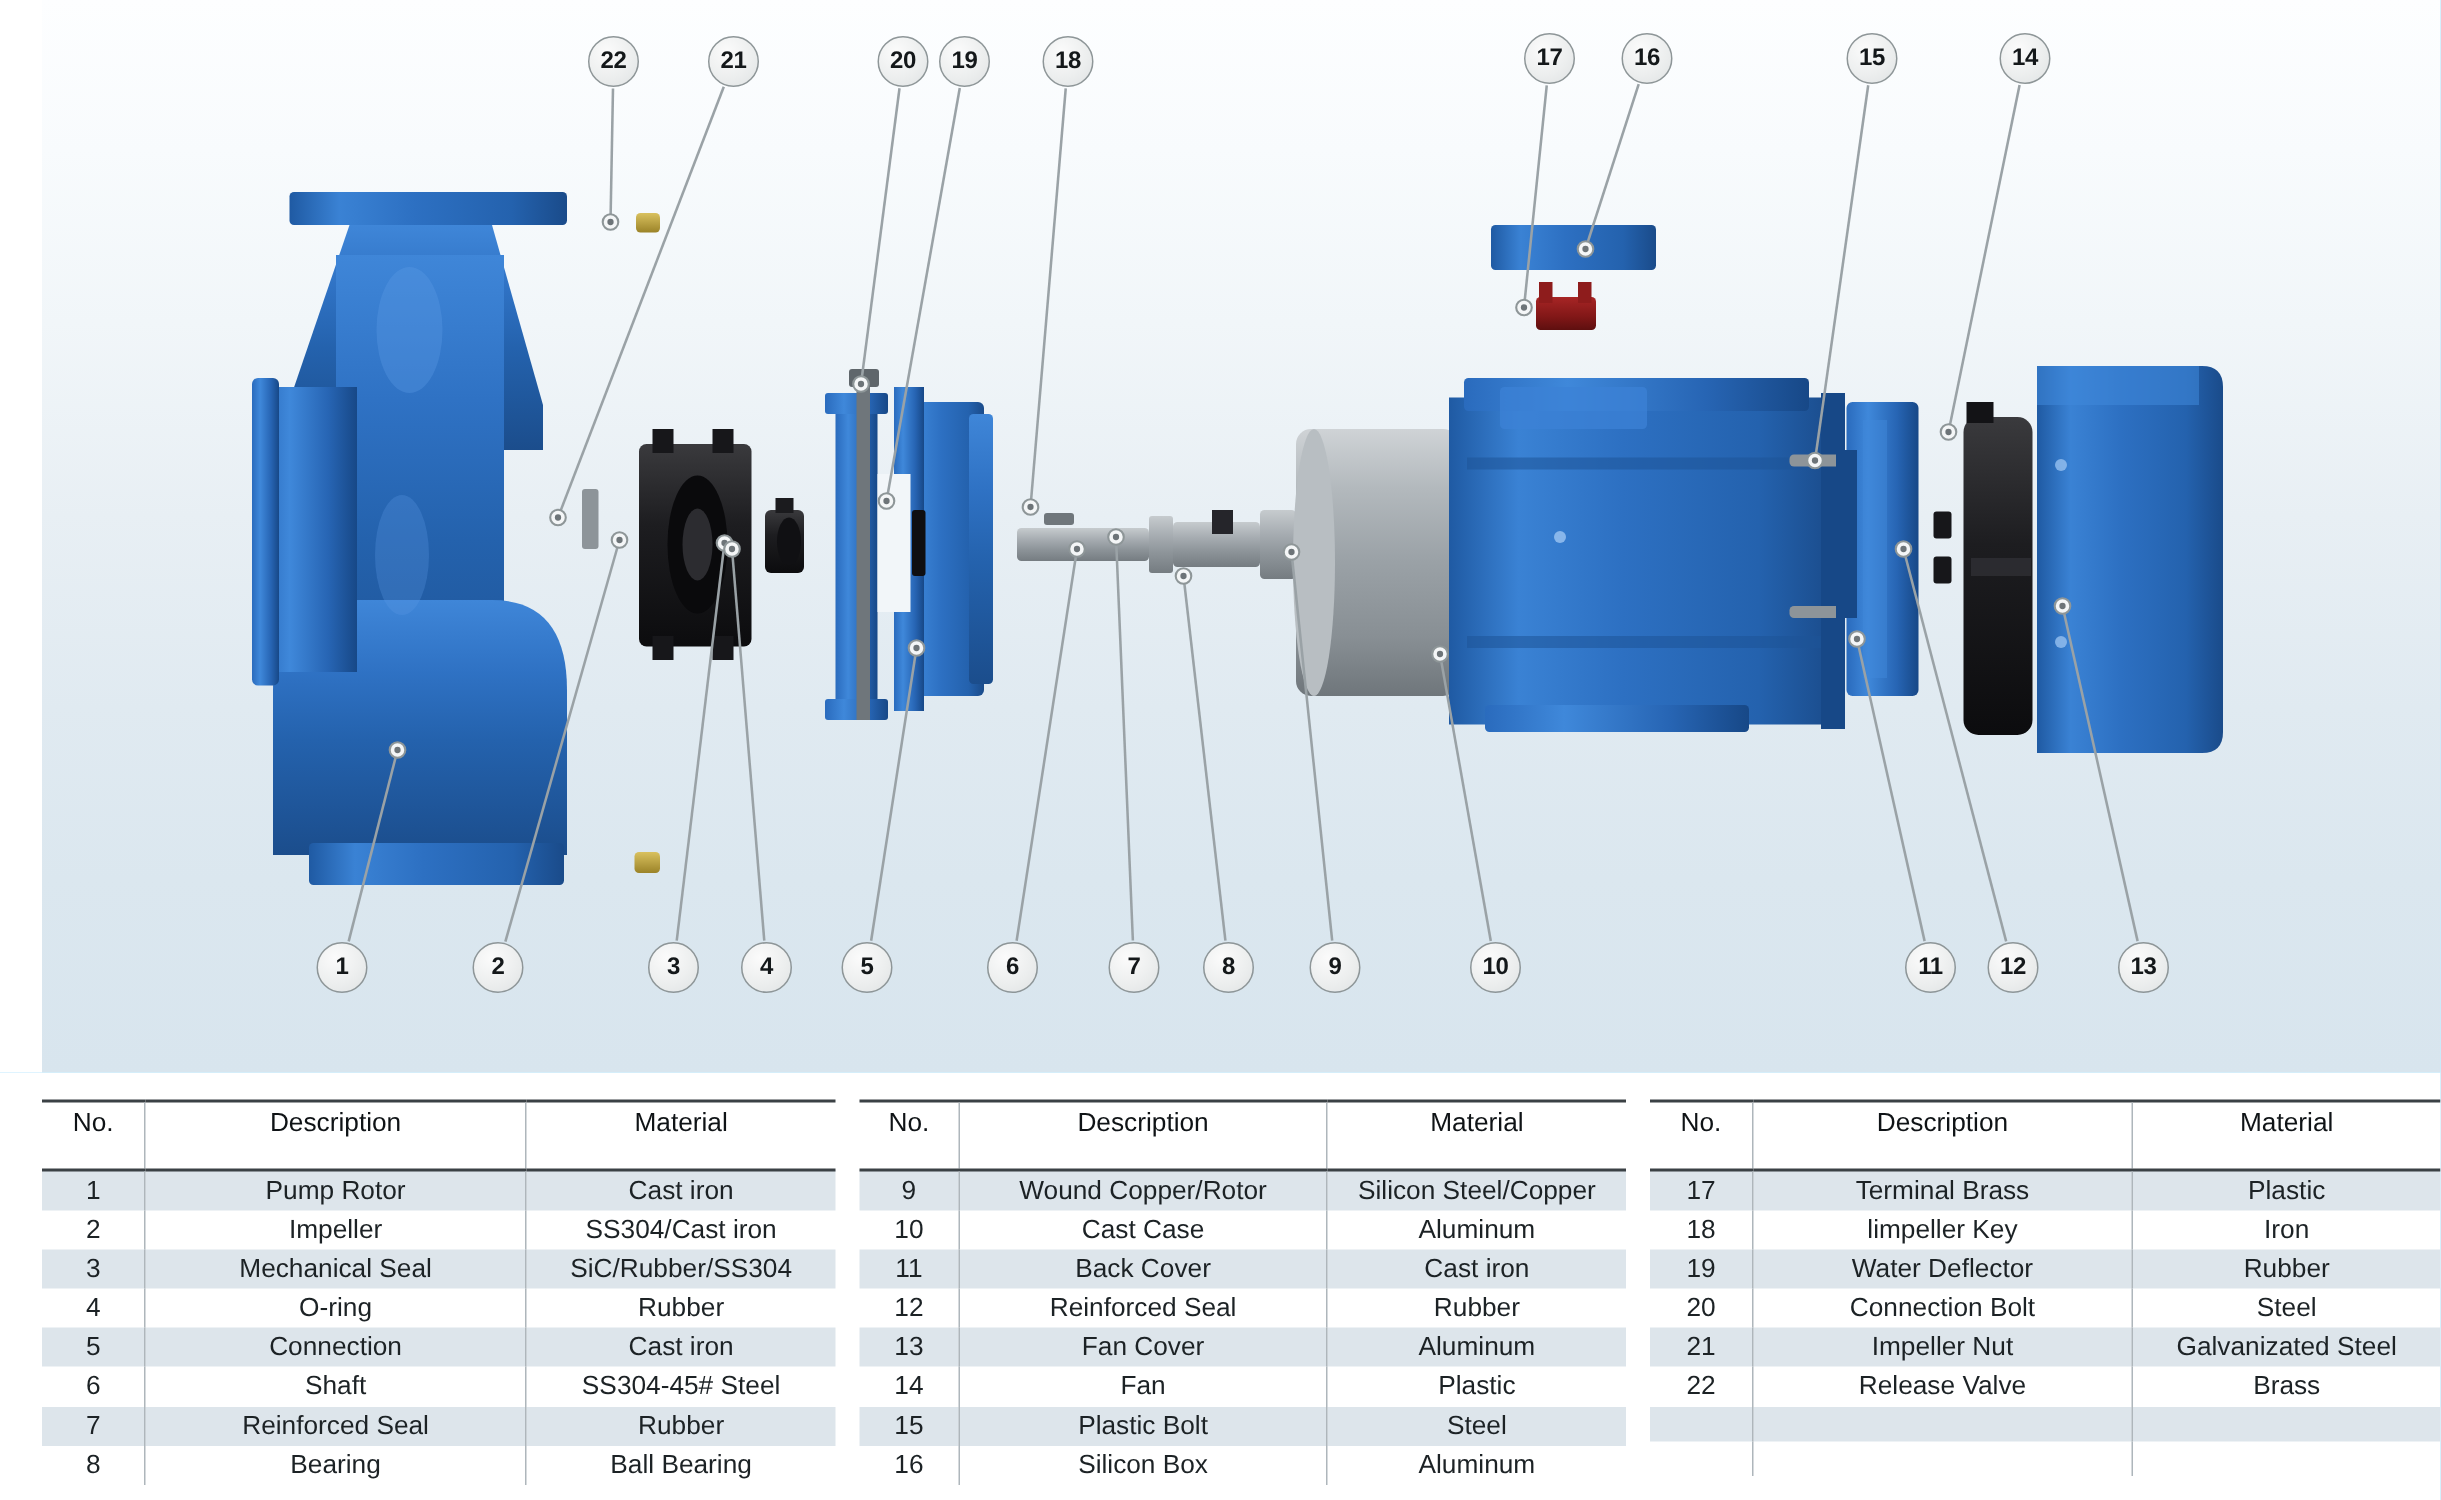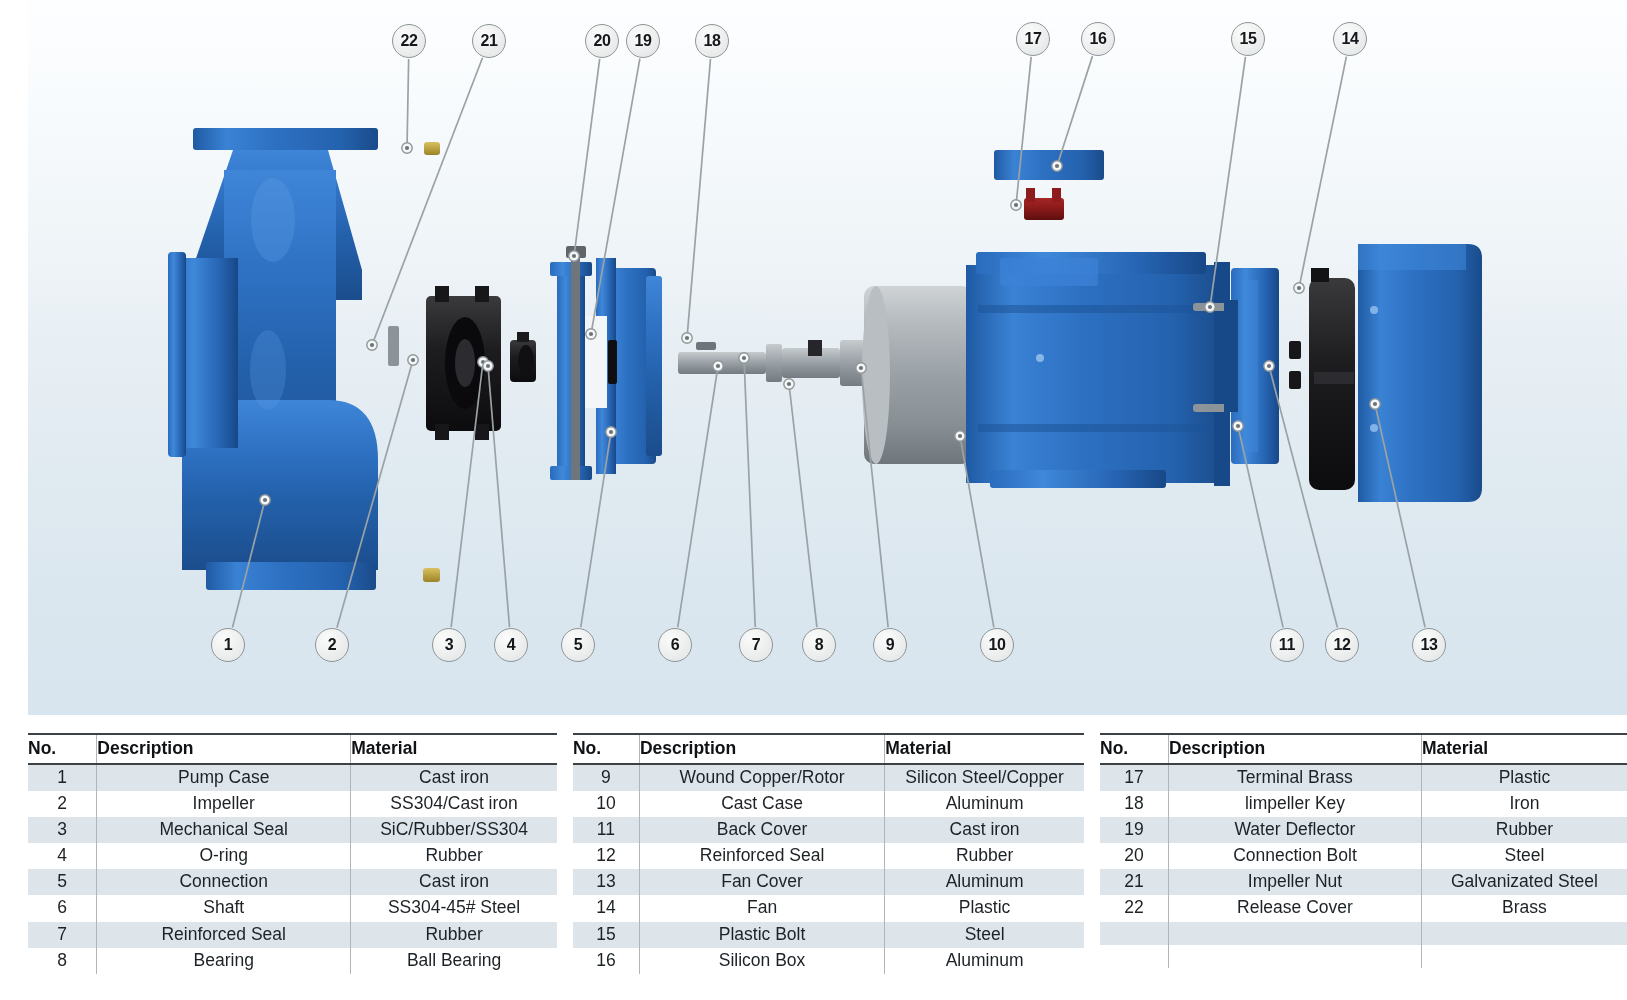--- a/index.html
+++ b/index.html
@@ -63,24 +63,24 @@
   .table-wrap.t2 { width: 512px; margin-left: 16px; }
   .table-wrap.t3 { width: 528px; margin-left: 16px; }
 
   table.parts {
     width: 100%;
     border-collapse: collapse;
     font-size: 17.5px;
     color: #1c2225;
   }
   table.parts thead th {
-    font-weight: bold;
+    font-weight: normal;
     font-size: 17.5px;
-    padding: 3px 0 4px 0;
-    text-align: left;
+    padding: 3px 0 20px 0;
+    text-align: center;
     color: #0f1316;
     border-top: 2.4px solid #3b4145;
     border-bottom: 2.4px solid #3b4145;
     background: #ffffff;
     white-space: nowrap;
   }
   table.parts tbody td {
     padding: 1px 0 2px 0;
     text-align: center;
     white-space: nowrap;
@@ -410,21 +410,21 @@
         <thead>
           <tr>
             <th class="col-no">No.</th>
             <th class="col-desc">Description</th>
             <th class="col-mat">Material</th>
           </tr>
         </thead>
         <tbody>
             <tr class="band">
               <td class="col-no">1</td>
-              <td class="col-desc">Pump Case</td>
+              <td class="col-desc">Pump Rotor</td>
               <td class="col-mat">Cast iron</td>
             </tr>
             <tr>
               <td class="col-no">2</td>
               <td class="col-desc">Impeller</td>
               <td class="col-mat">SS304/Cast iron</td>
             </tr>
             <tr class="band">
               <td class="col-no">3</td>
               <td class="col-desc">Mechanical Seal</td>
@@ -543,21 +543,21 @@
               <td class="col-desc">Connection Bolt</td>
               <td class="col-mat">Steel</td>
             </tr>
             <tr class="band">
               <td class="col-no">21</td>
               <td class="col-desc">Impeller Nut</td>
               <td class="col-mat">Galvanizated Steel</td>
             </tr>
             <tr>
               <td class="col-no">22</td>
-              <td class="col-desc">Release Cover</td>
+              <td class="col-desc">Release Valve</td>
               <td class="col-mat">Brass</td>
             </tr>
             <tr class="band blank">
               <td class="col-no"></td>
               <td class="col-desc"></td>
               <td class="col-mat"></td>
             </tr>
             <tr class=" blank">
               <td class="col-no"></td>
               <td class="col-desc"></td>

